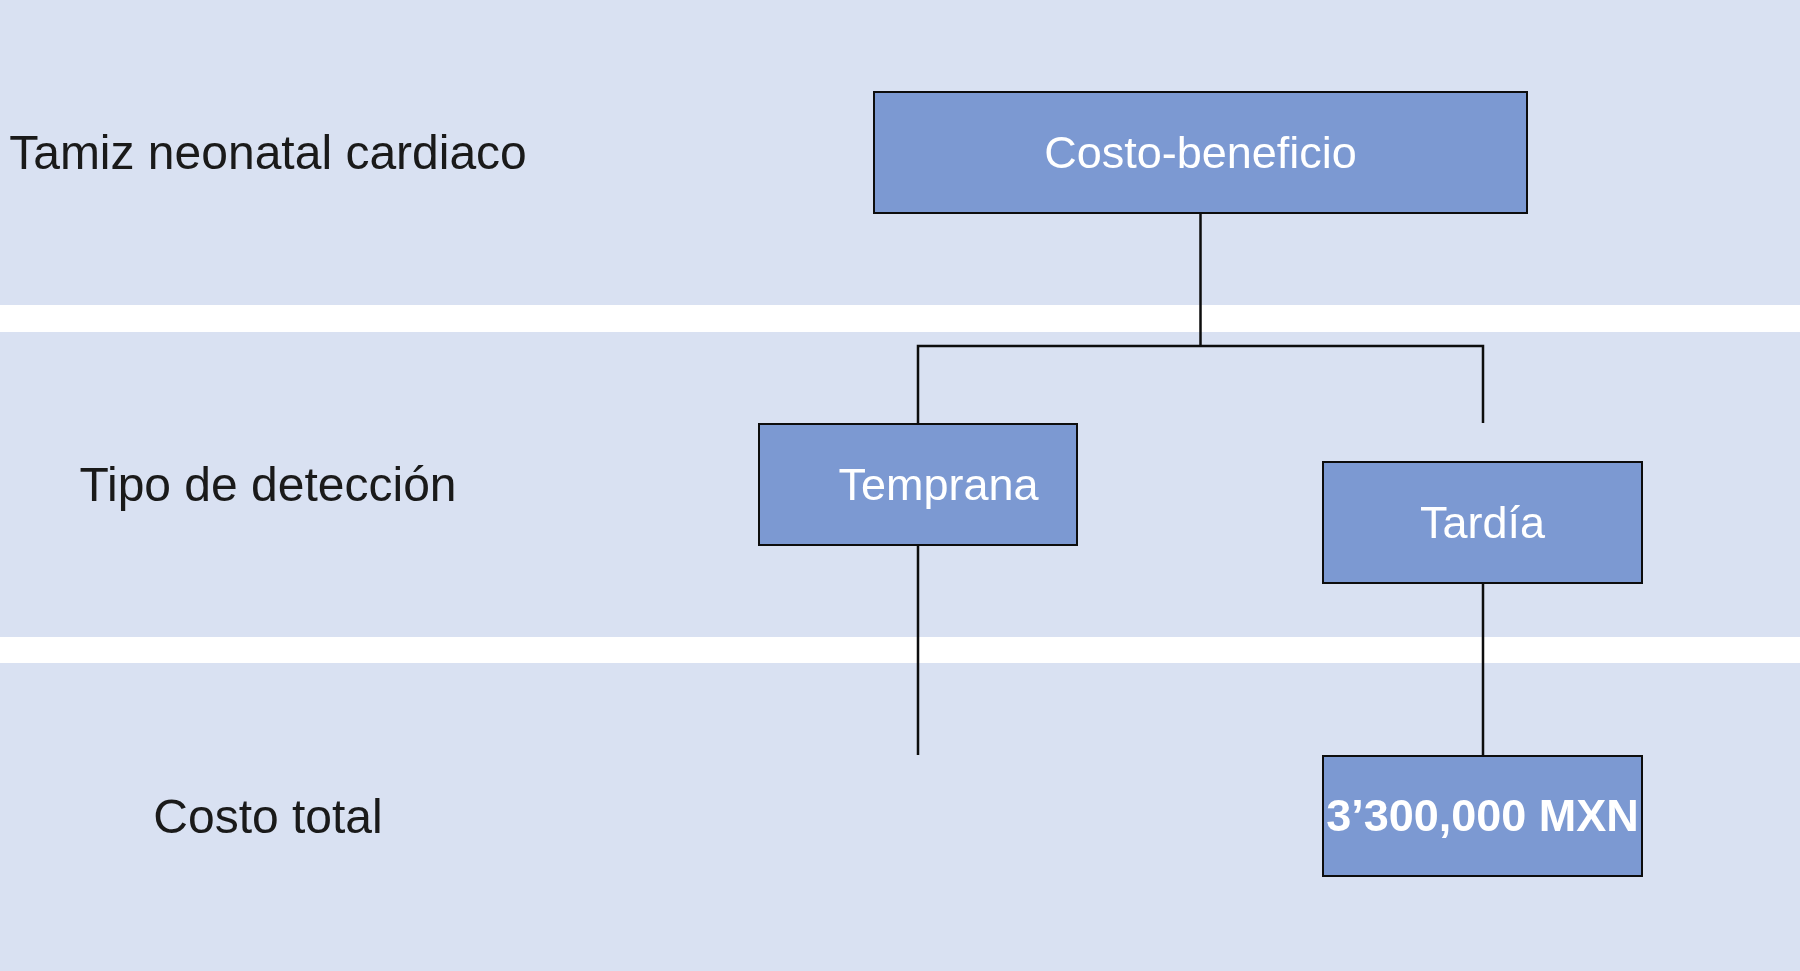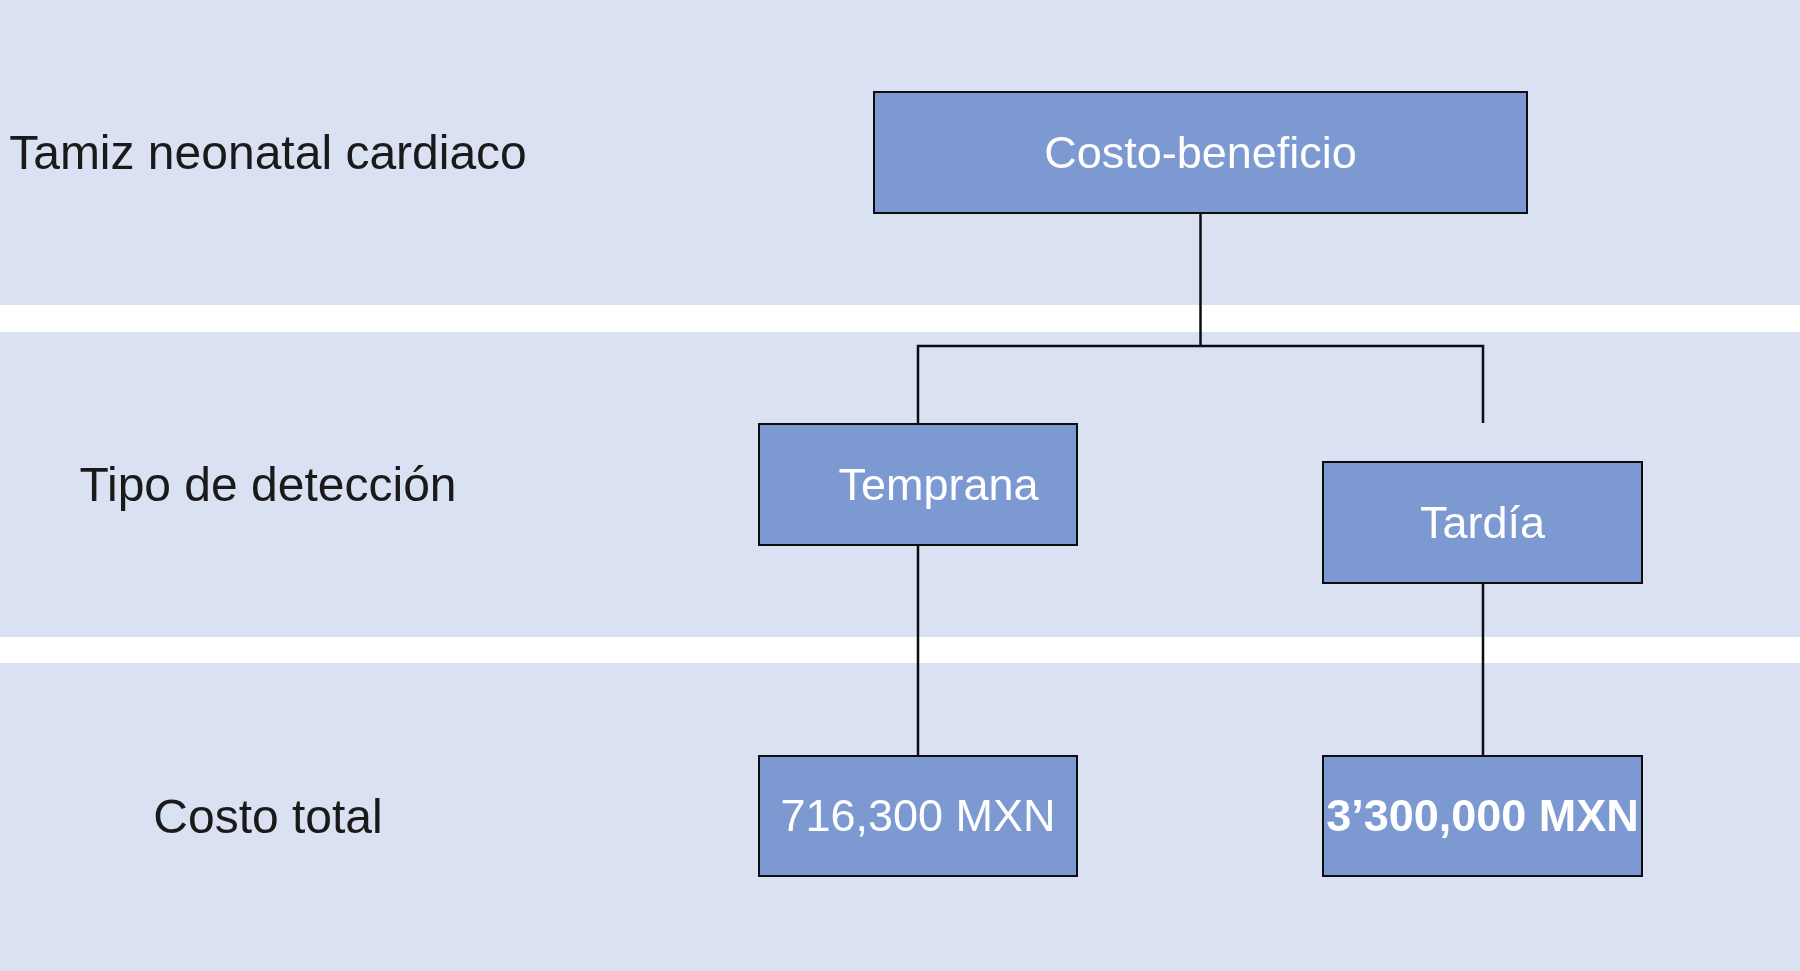--- a/index.html
+++ b/index.html
@@ -96,17 +96,16 @@
   <div class="row-label row-label-1">Tamiz neonatal cardiaco</div>
 
   <div class="row-label row-label-3">Costo total</div>
 
   <div class="node node-root">Costo-beneficio</div>
 
   <div class="node node-early">Temprana</div>
 
   <div class="node node-late">Tardía</div>
 
-  <div class="node node-early-cost">716,300 MXN</div>
 
   <div class="node node-late-cost">3’300,000 MXN</div>
 
 </div>
 
 </body></html>

